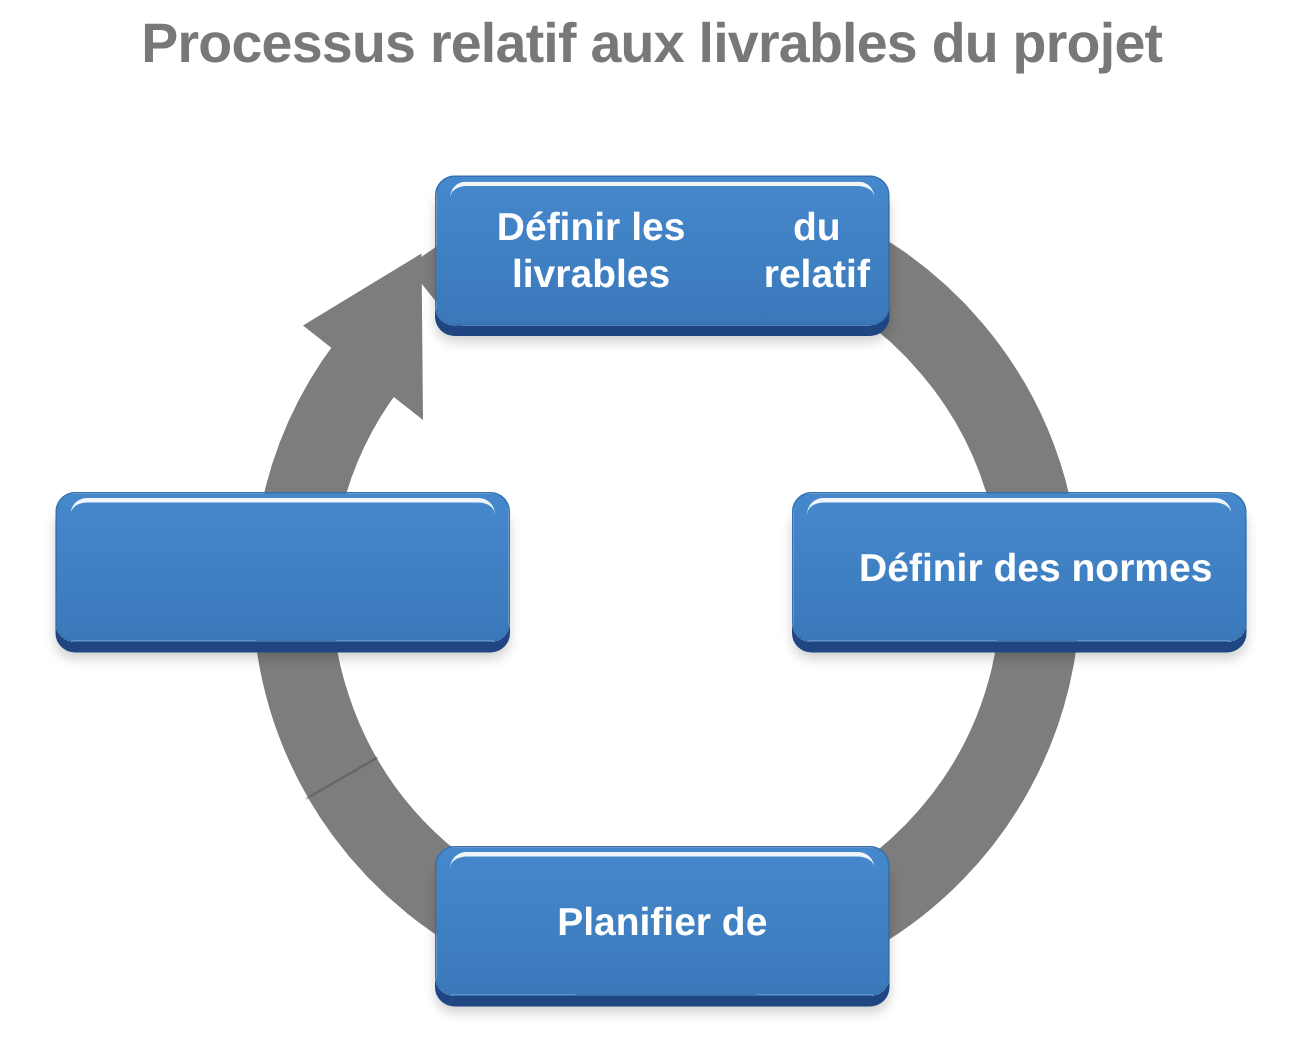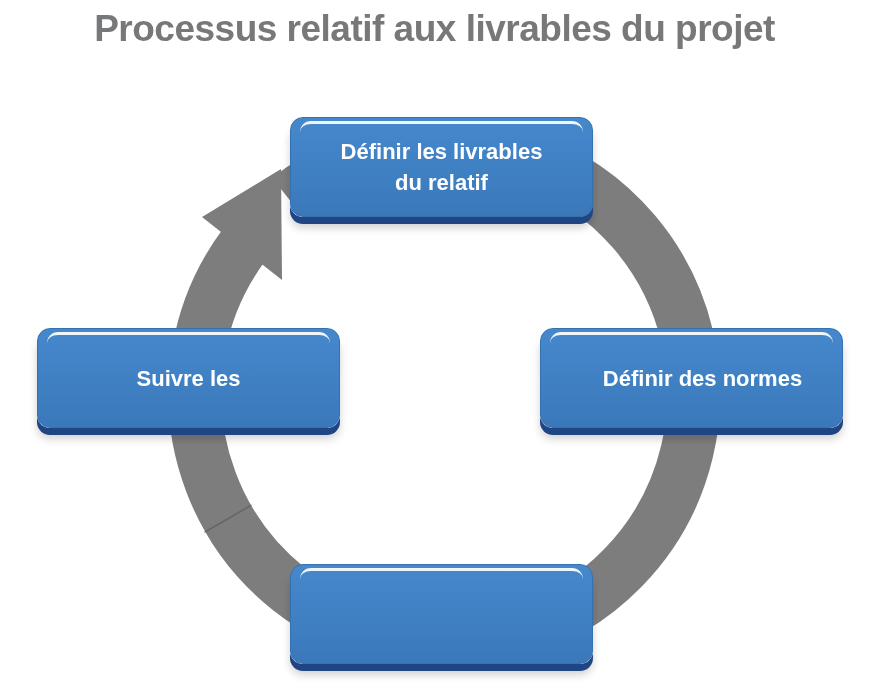--- a/index.html
+++ b/index.html
@@ -34,41 +34,41 @@
   .ring-seam{stroke:rgba(60,60,60,0.35);stroke-width:1.6;}
   .card{
     position:absolute;
     width:303px;height:100px;
     border-radius:13px;
     background:linear-gradient(180deg, var(--box-fill-light,#4588CB) 0%, var(--box-fill,#3F80C3) 55%, #3A78BA 100%);
     border:1px solid #3571B0;
     box-sizing:border-box;
     box-shadow:0 7px 0 0 var(--box-edge,#1F4583), 0 11px 8px rgba(0,0,0,0.18);
     display:flex;
-    flex-direction:column;
+    flex-direction:row;
     justify-content:center;
     align-items:center;
     text-align:center;
     color:#ffffff;
-    font-size:22px;
+    font-size:26px;
     font-weight:700;
     line-height:31px;
   }
   .card::before{
     content:"";
     position:absolute;
     left:9px;right:9px;top:3px;height:16px;
     border-top:3px solid var(--highlight,#fff);
     border-top-left-radius:11px;
     border-top-right-radius:11px;
     opacity:.92;
     pointer-events:none;
   }
   .card-top{left:290px;top:117px;}
-  .card-right{left:540px;top:328px;padding-left:22px;}
+  .card-right{left:528px;top:328px;padding-left:22px;}
   .card-bottom{left:290px;top:564px;}
   .card-left{left:37px;top:328px;}
 </style>
 </head>
 <body>
 
 <div class="stage">
 
   <h1 class="title">Processus relatif aux livrables du projet</h1>
 
@@ -84,19 +84,19 @@
   <div class="card card-top">
     <div>Définir les livrables</div>
     <div>du relatif</div>
   </div>
 
   <div class="card card-right">
     <div>Définir des normes</div>
   </div>
 
   <div class="card card-bottom">
+    <div>Planifier de</div>
   </div>
 
   <div class="card card-left">
-    <div>Suivre les</div>
   </div>
 
 </div>
 
 </body></html>

